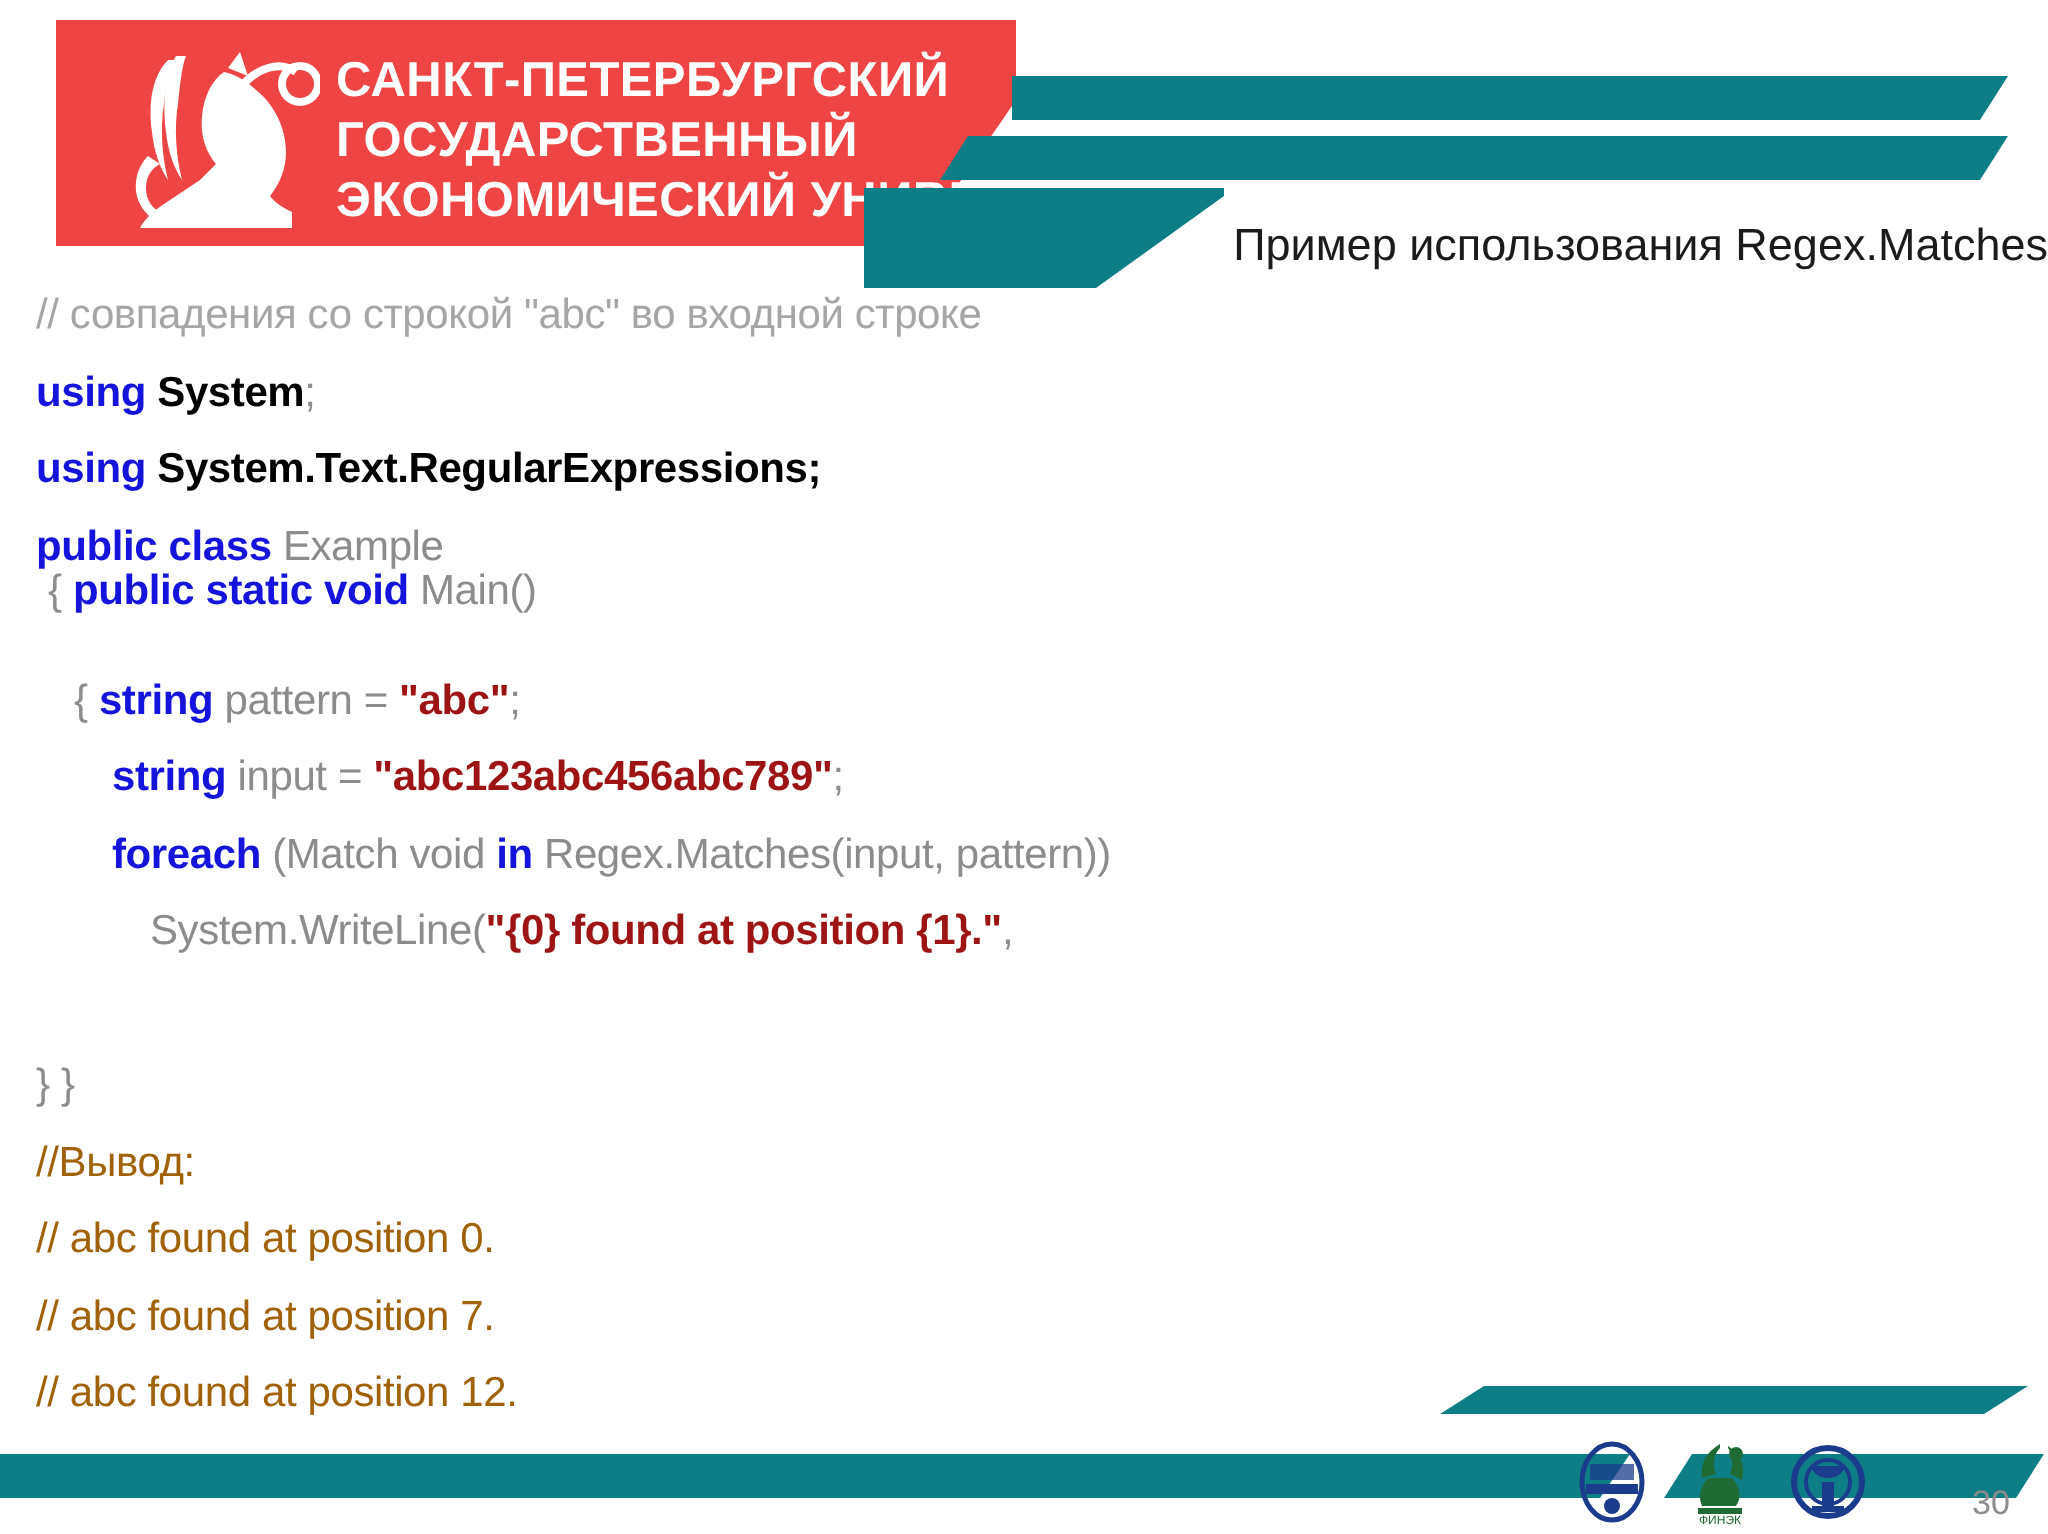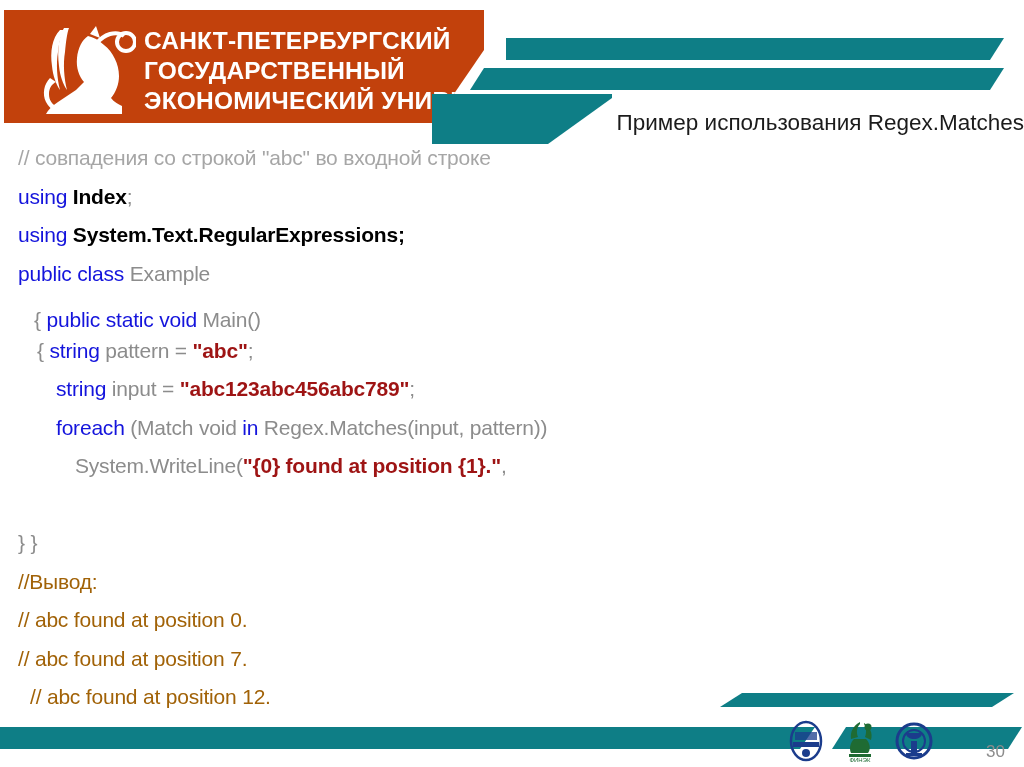--- a/index.html
+++ b/index.html
@@ -9,22 +9,22 @@
     font-family:"Liberation Sans", sans-serif;
     overflow:hidden;
     position:relative;
   }
 
   
   #header{
     position:absolute;left:0;top:10px;width:1024px;height:124px;
   }
   .logo-block{
-    position:absolute;left:4px;top:0;width:480px;height:113px;
-    background:#c2410c;
+    position:absolute;left:28px;top:0;width:480px;height:113px;
+    background:#ef4444;
     clip-path:polygon(0 0, 450px 0, 480px 0, 480px 40px, 430px 113px, 0 113px);
   }
   .logo-mark{
     position:absolute;left:26px;top:8px;width:106px;height:100px;
   }
   .uni-name{
     position:absolute;left:140px;top:16px;
     color:#ffffff;
     font-family:"Liberation Sans", sans-serif;
     font-weight:bold;
@@ -68,21 +68,21 @@
     position:absolute;left:0;top:140px;width:1024px;height:545px;
   }
   .code-line{
     position:absolute;left:18px;
     font-family:"Liberation Sans", sans-serif;
     font-size:21px;
     line-height:24px;
     white-space:pre;
     letter-spacing:-0.2px;
   }
-  .kw{color:#1414dc;font-weight:normal;}
+  .kw{color:#1414dc;font-weight:bold;}
   .id{color:#8c8c8c;}
   .blk{color:#000000;font-weight:bold;}
   .str{color:#9e1414;font-weight:bold;}
   .cmt{color:#a6a6a6;}
   .out{color:#a16207;font-weight:normal;}
   .pun{color:#8c8c8c;}
 
   
   #footer{
     position:absolute;left:0;top:685px;width:1024px;height:82px;
@@ -156,33 +156,33 @@
   <div class="hdr-bar hdr-bar-2"></div>
   <div class="hdr-wedge"></div>
 
   <div class="title-strip">
     <span id="slide-title">Пример использования Regex.Matches</span>
   </div>
 </div>
 
 <div id="code">
     <div class="code-line" style="top: 6px; margin-left: 0px;"><span class="cmt">// совпадения со строкой "abc" во входной строке</span></div>
-    <div class="code-line" style="top: 44.5px; margin-left: 0px;"><span class="kw">using </span><span class="blk">Index</span><span class="pun">;</span></div>
+    <div class="code-line" style="top: 44.5px; margin-left: 0px;"><span class="kw">using </span><span class="blk">System</span><span class="pun">;</span></div>
     <div class="code-line" style="top: 83px; margin-left: 0px;"><span class="kw">using </span><span class="blk">System.Text.RegularExpressions;</span></div>
     <div class="code-line" style="top: 121.5px; margin-left: 0px;"><span class="kw">public class </span><span class="id">Example</span></div>
-    <div class="code-line" style="top: 168px; margin-left: 16px;"><span class="pun">{ </span><span class="kw">public static void </span><span class="id">Main()</span></div>
+    <div class="code-line" style="top: 144px; margin-left: 6px;"><span class="pun">{ </span><span class="kw">public static void </span><span class="id">Main()</span></div>
     <div class="code-line" style="top: 198.5px; margin-left: 19px;"><span class="pun">{ </span><span class="kw">string </span><span class="id">pattern = </span><span class="str">"abc"</span><span class="pun">;</span></div>
     <div class="code-line" style="top: 237px; margin-left: 38px;"><span class="kw">string </span><span class="id">input = </span><span class="str">"abc123abc456abc789"</span><span class="pun">;</span></div>
     <div class="code-line" style="top: 275.5px; margin-left: 38px;"><span class="kw">foreach </span><span class="id">(Match void </span><span class="kw">in </span><span class="id">Regex.Matches(input, pattern))</span></div>
     <div class="code-line" style="top: 314px; margin-left: 57px;"><span class="id">System.WriteLine(</span><span class="str">"{0} found at position {1}."</span><span class="id">,</span></div>
     <div class="code-line" style="top: 391px; margin-left: 0px;"><span class="pun">} }</span></div>
     <div class="code-line" style="top: 429.5px; margin-left: 0px;"><span class="out">//Вывод:</span></div>
     <div class="code-line" style="top: 468px; margin-left: 0px; text-align: right;"><span class="out">// abc found at position 0.</span></div>
     <div class="code-line" style="top: 506.5px; margin-left: 0px;"><span class="out">// abc found at position 7.</span></div>
-    <div class="code-line" style="top: 545px; margin-left: 12px;"><span class="out">// abc found at position 12.</span></div>
+    <div class="code-line" style="top: 545px; margin-left: 0px;"><span class="out">// abc found at position 12.</span></div>
   </div>
 
 <div id="footer">
   <div class="f-angle"></div>
   <div class="f-bar-long"></div>
   <div class="f-dash-a"></div>
 
 </div>
 
 <div class="f-logos">

